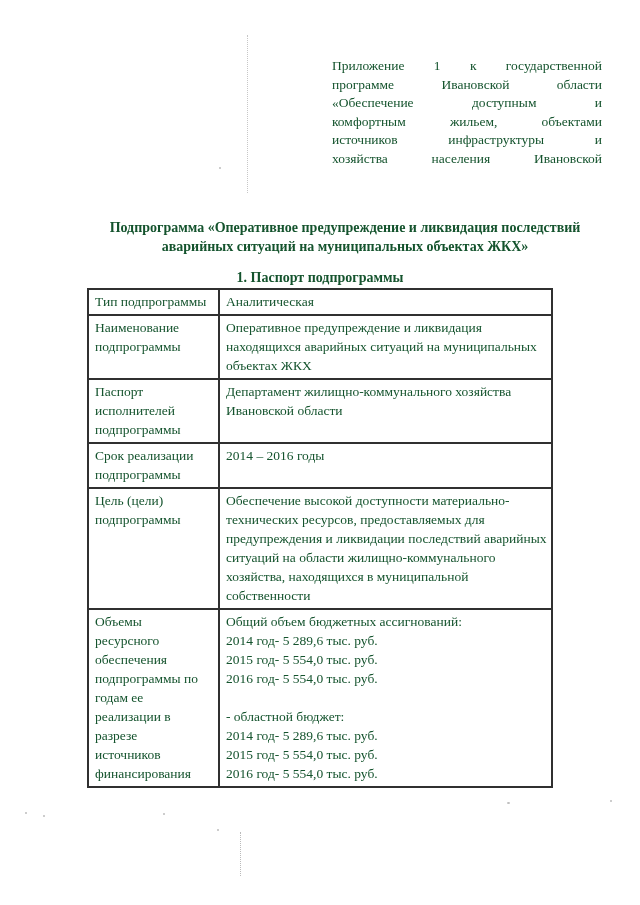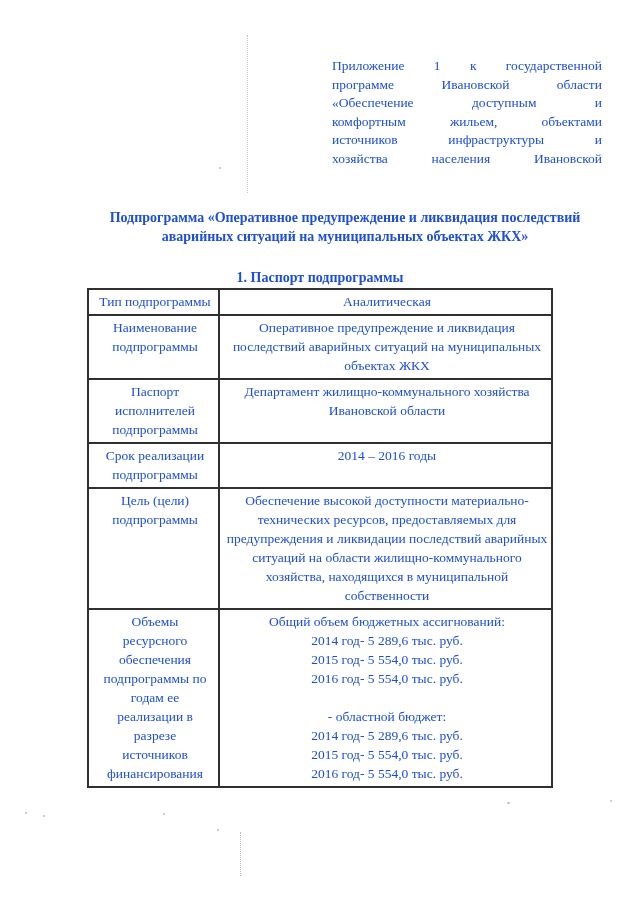--- a/index.html
+++ b/index.html
@@ -7,21 +7,21 @@
     padding: 0;
     background: #ffffff;
   }
   .page {
     position: relative;
     width: 640px;
     height: 905px;
     background: #ffffff;
     overflow: hidden;
     font-family: "Liberation Serif", "DejaVu Serif", serif;
-    color: #1d4ed8;
+    color: #14532d;
   }
 
   
   .appendix {
     position: absolute;
     left: 332px;
     top: 57px;
     width: 270px;
     font-size: 13.5px;
     line-height: 18.5px;
@@ -30,21 +30,21 @@
   .appendix .jline.just {
     white-space: normal;
     text-align: justify;
     text-align-last: justify;
   }
 
   
   .subprogram-title {
     position: absolute;
     left: 85px;
-    top: 208px;
+    top: 218px;
     width: 520px;
     text-align: center;
     font-weight: bold;
     font-size: 14px;
     line-height: 19px;
   }
   .subprogram-title div { white-space: nowrap; }
 
   
   .section-title {
@@ -68,21 +68,21 @@
     table-layout: fixed;
   }
   table.passport td {
     border: 2px solid #303030;
     vertical-align: top;
     padding: 2px 3px 3px 6px;
     font-size: 13.5px;
     line-height: 19px;
   }
   table.passport td.label-cell { width: 131px; }
-  table.passport td div { white-space: nowrap; text-align: center; }
+  table.passport td div { white-space: nowrap; }
 
   
   .artifact { position: absolute; pointer-events: none; }
   .dotline-top {
     left: 247px; top: 35px; height: 158px; width: 0;
     border-left: 1px dotted #9a9a9a; opacity: 0.55;
   }
   .dotline-bottom {
     left: 240px; top: 832px; height: 44px; width: 0;
     border-left: 1px dotted #8d8d8d; opacity: 0.6;
@@ -131,21 +131,21 @@
             <div>Аналитическая</div>
           </td>
       </tr>
       <tr>
         <td class="label-cell">
             <div>Наименование</div>
             <div>подпрограммы</div>
           </td>
         <td class="value-cell">
             <div>Оперативное предупреждение и ликвидация</div>
-            <div>последствий аварийных ситуаций на муниципальных</div>
+            <div>находящихся аварийных ситуаций на муниципальных</div>
             <div>объектах ЖКХ</div>
           </td>
       </tr>
       <tr>
         <td class="label-cell">
             <div>Паспорт</div>
             <div>исполнителей</div>
             <div>подпрограммы</div>
           </td>
         <td class="value-cell">

